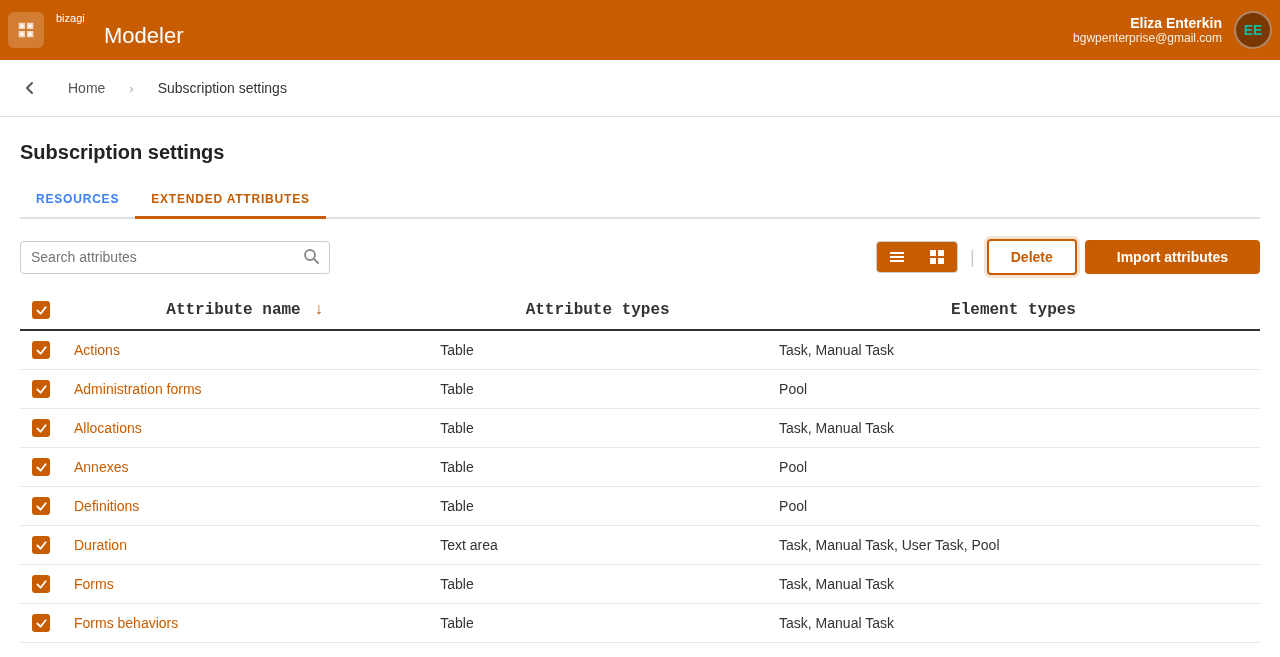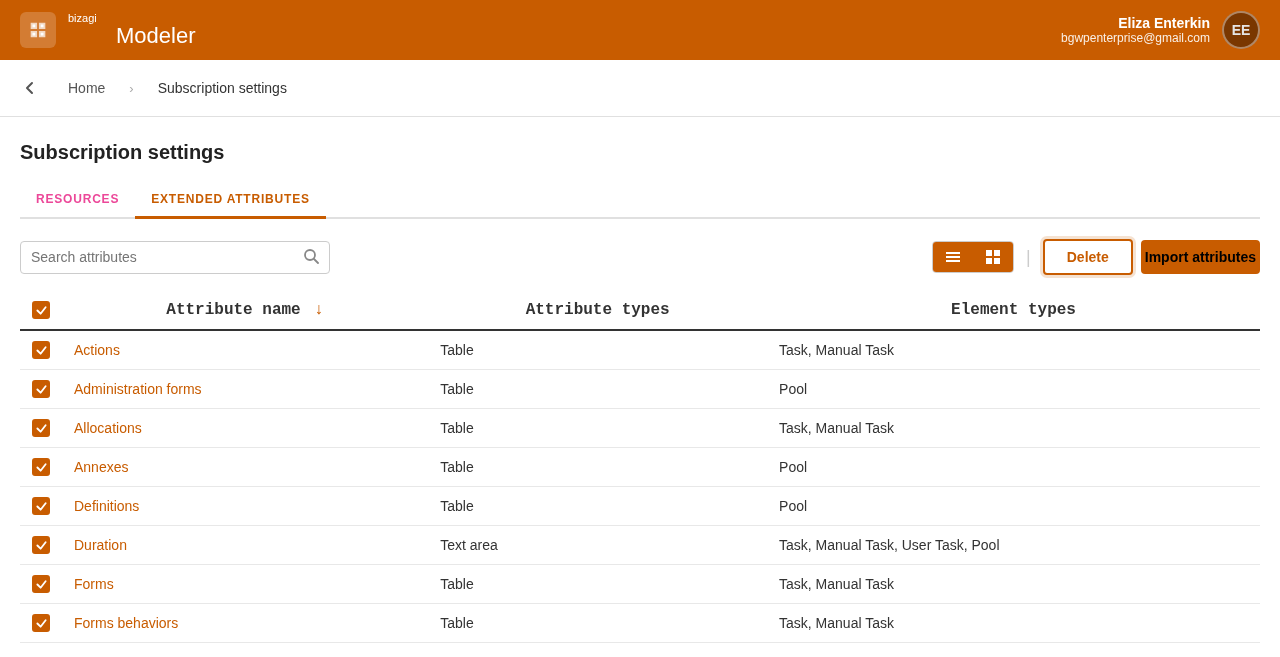--- a/index.html
+++ b/index.html
@@ -4,21 +4,21 @@
   <style>
     * { box-sizing: border-box; margin: 0; padding: 0; }
     body { font-family: 'Segoe UI', Arial, sans-serif; font-size: 14px; color: #333; background: #fff; }
 
     
     .header {
       background: #c85c00;
       display: flex;
       align-items: center;
       justify-content: space-between;
-      padding: 0 20px;
+      padding: 0 8px;
       height: 60px;
     }
     .header-left {
       display: flex;
       align-items: center;
       gap: 12px;
     }
     .logo-icon {
       width: 36px;
       height: 36px;
@@ -37,21 +37,21 @@
       align-items: center;
       gap: 12px;
     }
     .user-info { text-align: right; color: #fff; }
     .user-name { font-weight: 600; font-size: 14px; }
     .user-email { font-size: 12px; opacity: 0.9; }
     .user-avatar {
       width: 38px; height: 38px;
       border-radius: 50%;
       background: #7a3700;
-      color: #e5e5e5;
+      color: #14b8a6;
       display: flex; align-items: center; justify-content: center;
       font-weight: 700; font-size: 14px;
       border: 2px solid rgba(255,255,255,0.4);
     }
 
     
     .breadcrumb-bar {
       display: flex;
       align-items: center;
       padding: 14px 16px;
@@ -76,21 +76,21 @@
 
     
     .tabs { display: flex; border-bottom: 2px solid #e0e0e0; margin-bottom: 20px; }
     .tab {
       padding: 10px 16px;
       font-size: 12px;
       font-weight: 600;
       letter-spacing: 0.8px;
       text-transform: uppercase;
       cursor: pointer;
-      color: #ec4899;
+      color: #3b82f6;
       border-bottom: 3px solid transparent;
       margin-bottom: -2px;
     }
     .tab.active { color: #c85c00; border-bottom: 3px solid #c85c00; }
 
     
     .toolbar {
       display: flex;
       align-items: center;
       justify-content: space-between;
@@ -137,25 +137,25 @@
       border: 2px solid #c85c00;
       border-radius: 4px;
       color: #c85c00;
       font-size: 14px;
       font-weight: 600;
       cursor: pointer;
       box-shadow: 0 0 0 3px rgba(200,92,0,0.18);
     }
 
     .import-btn {
-      padding: 9px 4px;
+      padding: 9px 32px;
       background: #c85c00;
       border: none;
       border-radius: 4px;
-      color: #000000;
+      color: #ffffff;
       font-size: 14px;
       font-weight: 600;
       cursor: pointer;
     }
 
     
     .attr-table { width: 100%; border-collapse: collapse; }
     .attr-table thead tr { border-bottom: 2px solid #333; }
     .attr-table th {
       padding: 10px 12px;

